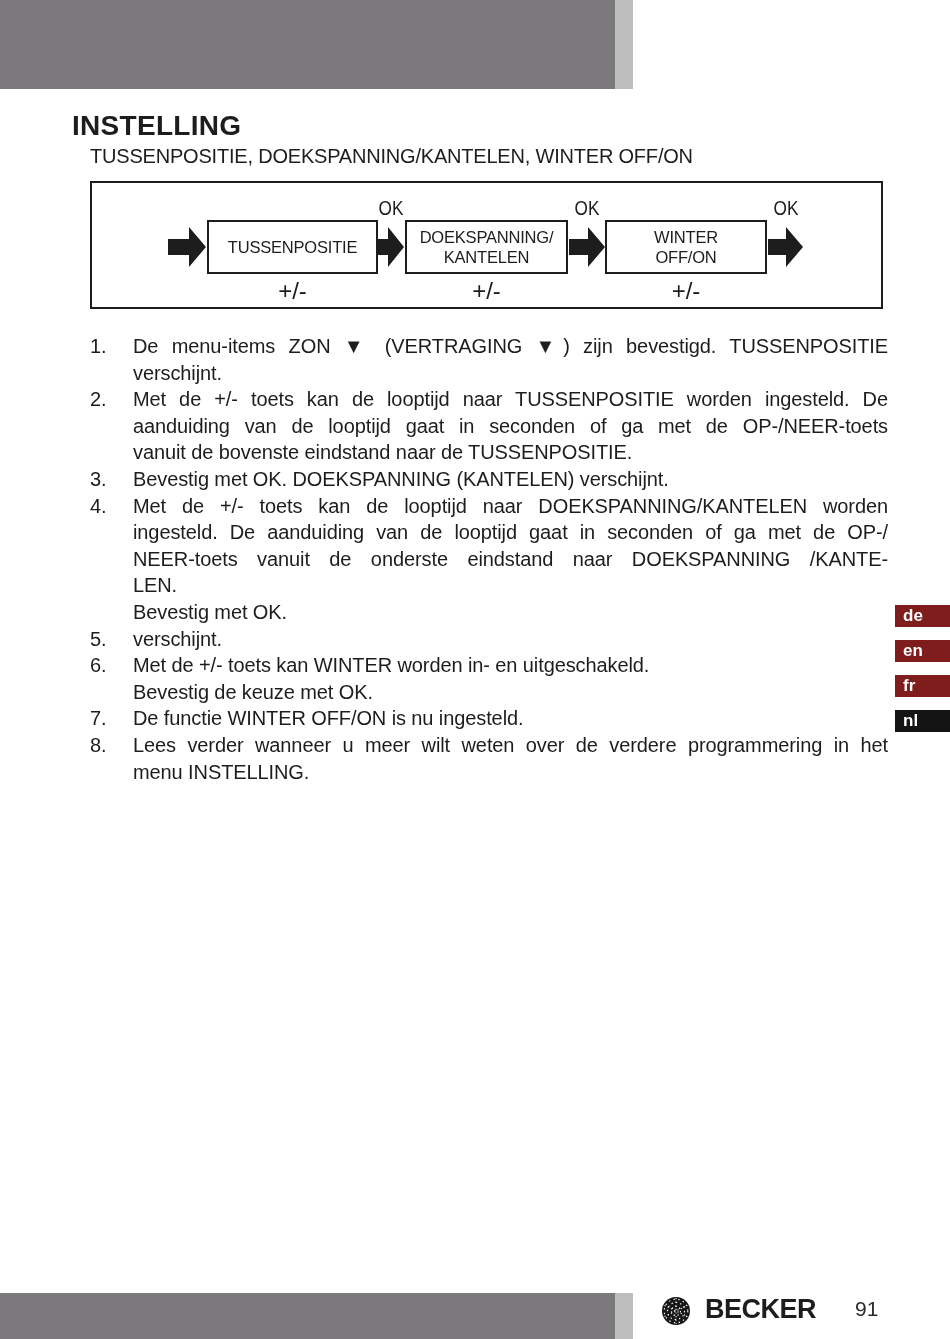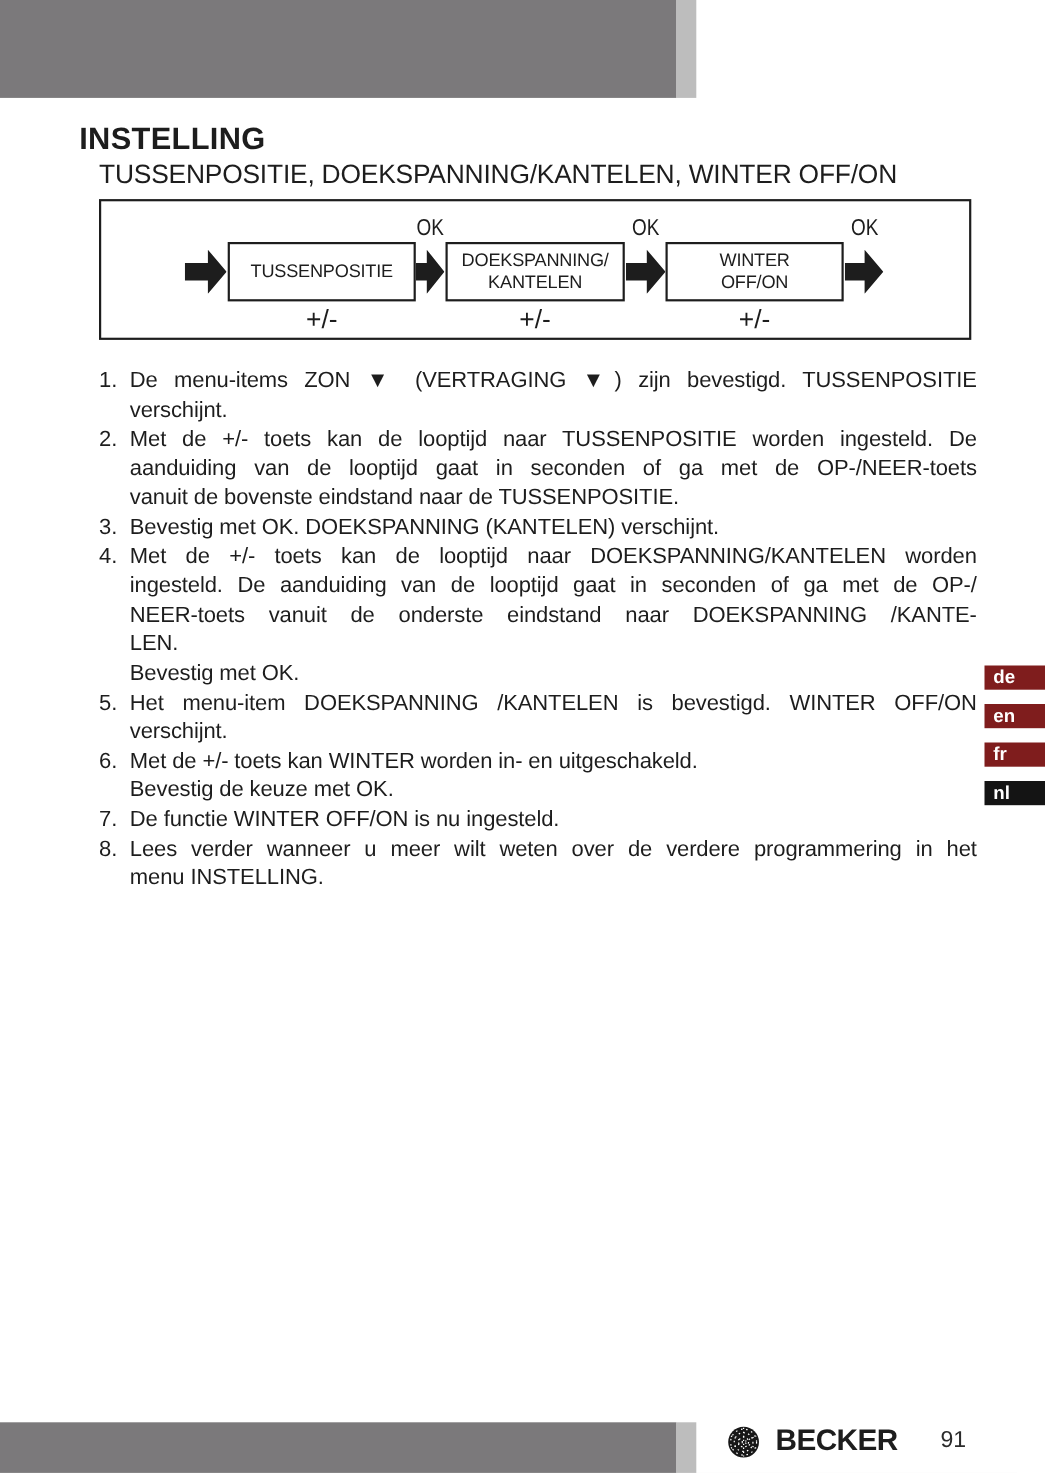--- a/index.html
+++ b/index.html
@@ -9,21 +9,21 @@
     margin:0 auto;
   }
   
   .band-top-dark{position:absolute;left:0;top:0;width:615px;height:89px;background:#7b797b;}
   .band-top-light{position:absolute;left:615px;top:0;width:18px;height:89px;background:#bdbdbd;}
   .band-bottom-dark{position:absolute;left:0;top:1293px;width:615px;height:46px;background:#7b797b;}
   .band-bottom-light{position:absolute;left:615px;top:1293px;width:18px;height:46px;background:#bdbdbd;}
 
   
   .title{position:absolute;left:72px;top:110px;font-size:28px;font-weight:700;letter-spacing:.3px;margin:0;}
-  .subtitle{position:absolute;left:90px;top:145px;font-size:24px;letter-spacing:-0.2px;}
+  .subtitle{position:absolute;left:90px;top:145px;font-size:20px;letter-spacing:-0.2px;}
 
   
   .diagram{position:absolute;left:90px;top:181px;width:793px;height:128px;border:2px solid #1d1d1d;box-sizing:border-box;}
   .dbox{position:absolute;border:2px solid #1d1d1d;box-sizing:border-box;display:flex;flex-direction:column;
         align-items:center;justify-content:center;font-size:16.5px;line-height:20px;text-align:center;
         letter-spacing:-0.2px;background:#fff;}
   .dbox1{left:115px;top:37px;width:171px;height:54px;}
   .dbox2{left:313px;top:37px;width:163px;height:54px;}
   .dbox3{left:513px;top:37px;width:162px;height:54px;}
   .ok{position:absolute;top:13px;width:60px;text-align:center;font-size:21px;font-weight:500;
@@ -32,21 +32,21 @@
   .pm{position:absolute;top:94px;text-align:center;font-size:24px;}
   .pm1{left:115px;width:171px;} .pm2{left:313px;width:163px;} .pm3{left:513px;width:162px;}
   .arrow{position:absolute;top:44px;}
   .ar1{left:76px;} .ar2{left:286px;} .ar3{left:477px;} .ar4{left:676px;}
   .arrow svg{display:block;}
 
   
   .instructions{position:absolute;left:90px;top:333px;width:798px;font-size:20px;line-height:26.6px;letter-spacing:-0.1px;}
   .item{display:flex;}
   .num{flex:0 0 28px;}
-  .itxt{flex:1 1 auto;min-width:0;}
+  .itxt{flex:1 1 auto;min-width:0;margin-left:15px;}
   .line{display:block;}
   .line.j{text-align:justify;text-align-last:justify;}
 
   
   .tab{position:absolute;left:895px;width:55px;height:22px;background:#7f1d1d;color:#ffffff;
        font-size:17px;font-weight:700;line-height:22px;padding-left:8px;box-sizing:border-box;}
   .tab-de{top:605px;} .tab-en{top:640px;} .tab-fr{top:675px;}
   .tab-nl{top:710px;background:#141414;width:60px;}
 
   
@@ -142,21 +142,20 @@
         <span class="line j">ingesteld. De aanduiding van de looptijd gaat in seconden of ga met de OP-/</span>
         <span class="line j">NEER-toets vanuit de onderste eindstand naar DOEKSPANNING /KANTE-</span>
         <span class="line">LEN.</span>
         <span class="line">Bevestig met OK.</span>
       </div>
     </div>
 
     <div class="item">
       <span class="num">5.</span>
       <div class="itxt">
-        <span class="line j">Het menu-item DOEKSPANNING /KANTELEN is bevestigd. WINTER OFF/ON</span>
         <span class="line">verschijnt.</span>
       </div>
     </div>
 
     <div class="item">
       <span class="num">6.</span>
       <div class="itxt">
         <span class="line">Met de +/- toets kan WINTER worden in- en uitgeschakeld.</span>
         <span class="line">Bevestig de keuze met OK.</span>
       </div>

